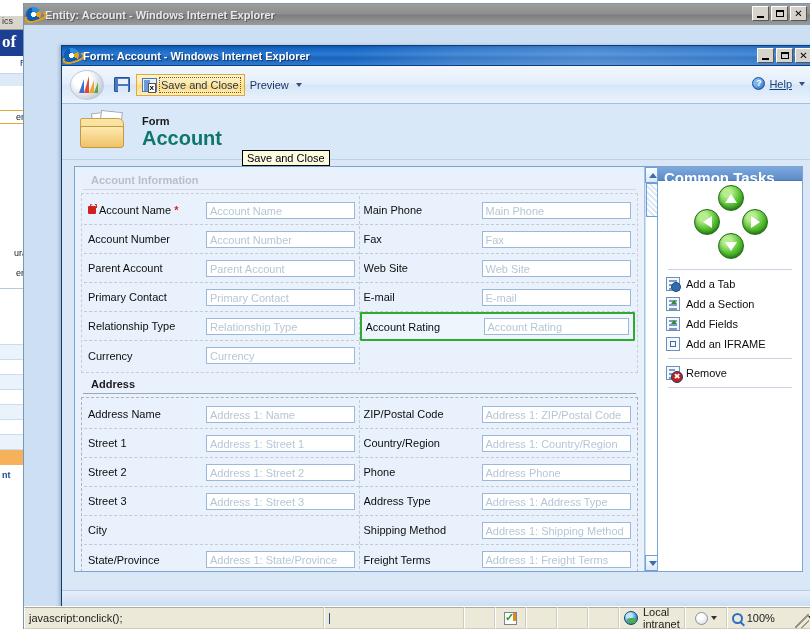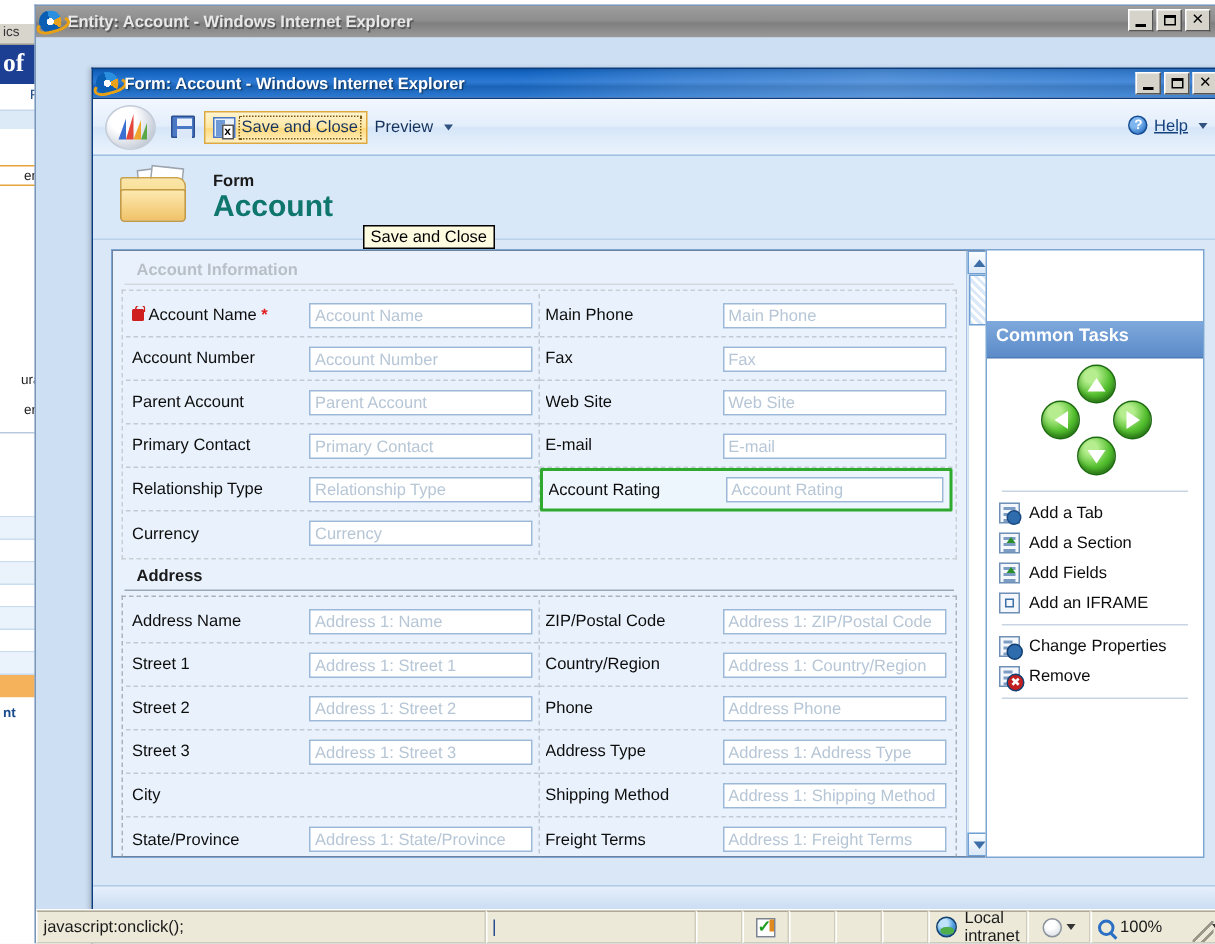--- a/index.html
+++ b/index.html
@@ -248,24 +248,23 @@
     overflow:hidden; white-space:nowrap; text-overflow:ellipsis;
   }
   .spacer-row { height:14px; }
 
   
   .tasks {
     position:absolute; right:12px; top:4px; width:146px; bottom:18px;
     background:#ffffff; border:1px solid #7aa5d2;
   }
   .tasks-hd {
-    height:25px; background: linear-gradient(to bottom,#7fa9dd,#5b8bc8);
-    color:#ffffff; font-weight:bold; font-size:12px; padding:2px 0 0 6px;
+    height:14px; background: linear-gradient(to bottom,#7fa9dd,#5b8bc8);
+    color:#ffffff; font-weight:bold; font-size:15px; padding:2px 0 0 6px;
     border-bottom:1px solid #4b7ab5;
-    margin-top:47px;
   }
   .nav-pad { position:relative; height:84px; }
   .gbtn {
     position:absolute; width:26px; height:26px; border-radius:50%;
     background: radial-gradient(circle at 35% 28%, #b6ee8f 0 18%, #54bf2f 55%, #1f7a12 100%);
     border:1px solid #1d6b10; display:flex; align-items:center; justify-content:center;
     box-shadow: inset 0 -2px 3px rgba(0,0,0,.25);
   }
   .gbtn .ar { width:0; height:0; }
   .gbtn.up    { left:60px; top:4px; }
@@ -673,24 +672,20 @@
             <span>Add Fields</span>
           </div>
           <div class="tlink">
             <span class="ticon iframe"></span>
             <span>Add an IFRAME</span>
           </div>
 
           <div class="tsep"></div>
 
           <div class="tlink">
-            <span class="ticon doc"></span>
-            <span>Change Properties</span>
-          </div>
-          <div class="tlink">
             <span class="ticon doc rm"></span>
             <span>Remove</span>
           </div>
 
           <div class="tsep"></div>
 
         </div>
 
       </div>
 

